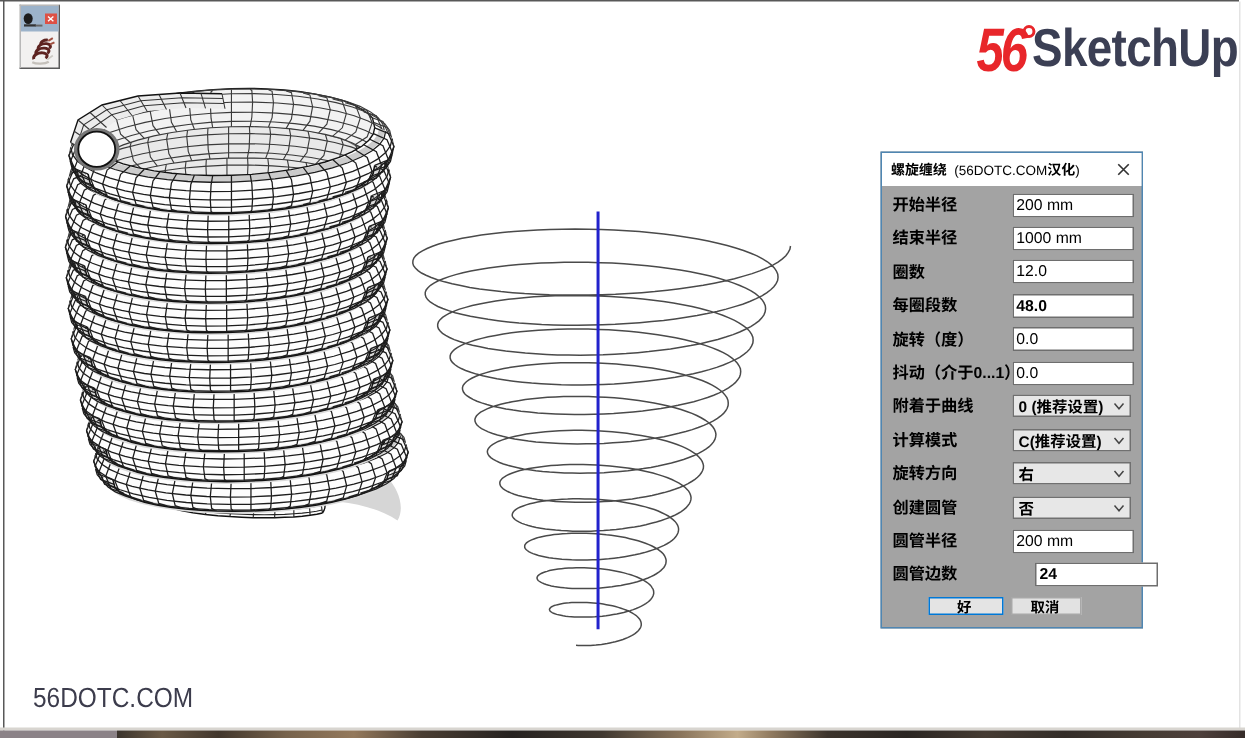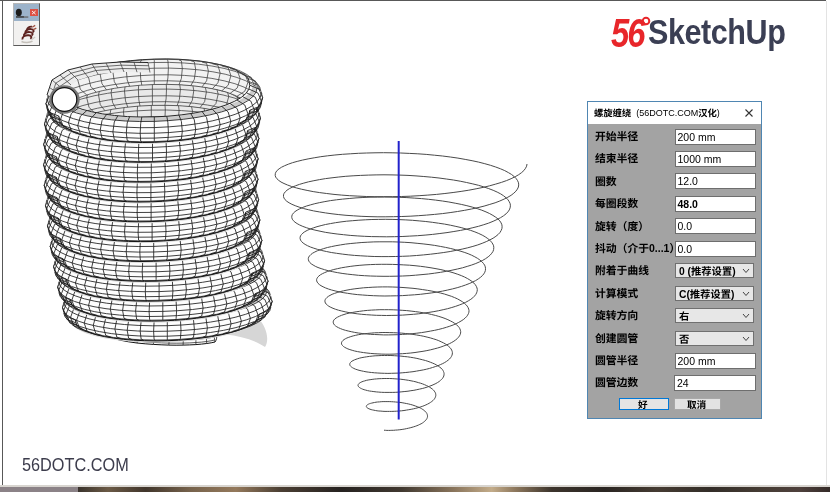--- a/index.html
+++ b/index.html
@@ -823,21 +823,21 @@
         <path d="M4.5 16.5 C3.8 14 7 12 10.5 12.2 C13.5 12.5 14.3 14.4 12.3 15.8"></path>
         <path d="M6 13.2 C5.2 10.8 8.3 8.8 11.8 9.1 C14.7 9.4 15.5 11.2 13.6 12.5"></path>
         <path d="M7.5 10 C6.8 7.8 9.8 5.8 13 6.1 C15.7 6.4 16.4 8.1 14.7 9.2"></path>
         <path d="M9.2 6.8 C8.8 5 11.2 3.4 13.9 3.7"></path>
       </g>
       <path d="M3.5 18.5 C6 19.8 12 19.8 14.5 18.2" stroke="#c4c0ba" stroke-width="1.5" fill="none"></path>
       <path d="M13.5 16.8 L17.2 14" stroke="#cccac4" stroke-width="1.1" fill="none"></path>
       <path d="M14.2 4.2 L17.2 2.4 M15.3 6.6 L18.3 5.2" stroke="#a05040" stroke-width="1.3"></path>
     </svg>
   </div>
-<div class="abs" style="left:611px;top:8px;width:180px;height:46px">
+<div class="abs" style="left:651px;top:8px;width:180px;height:46px">
     <div class="abs" style="left:0;top:4.7px;transform:scaleX(0.80);transform-origin:0 0;font-family:'Liberation Sans',sans-serif;font-weight:700;font-style:italic;font-size:41px;line-height:41px;color:#e8262a;letter-spacing:-2.5px">56</div>
     <svg class="abs" style="left:30px;top:8.2px" width="10" height="10" viewBox="0 0 10 10">
       <circle cx="5" cy="5" r="3.3" fill="none" stroke="#e8262a" stroke-width="2"></circle>
     </svg>
     <div class="abs" style="left:36.6px;top:6.7px;transform:scaleX(0.86);transform-origin:0 0;font-family:'Liberation Sans',sans-serif;font-weight:700;font-size:35.5px;line-height:35.5px;color:#3b3f54;letter-spacing:-0.5px">SketchUp</div>
   </div>
 <div class="abs" style="left:22px;top:454px;transform:scaleX(0.88);transform-origin:0 0;font-family:'Liberation Sans',sans-serif;font-size:18.5px;font-weight:400;color:#3c3c4c;letter-spacing:0px">56DOTC.COM</div>
 <div class="abs" style="left:0;top:485px;width:830px;height:2px;background:#d8d5d0"></div>
 <div class="abs" style="left:0;top:487px;width:78px;height:5px;background:#8b8287"></div>
 <div class="abs" style="left:78px;top:486.5px;width:752px;height:5.5px;background:linear-gradient(90deg,#3a332c 0%,#6b5a46 4%,#41362c 9%,#77634c 15%,#94795c 21%,#4a3e33 27%,#262220 35%,#403830 43%,#8a755c 50%,#c3ac8a 55%,#907a5f 58%,#3c342c 63%,#2a2522 70%,#453b32 77%,#332d28 84%,#463c34 91%,#4e403c 96%,#352b28 100%)"></div>
@@ -1139,21 +1139,21 @@
           <path d="M194 439V-91H316V-64H741V-90H860V169H316V215H807V439ZM741 25H316V81H741ZM421 627C430 610 440 590 448 571H74V395H189V481H810V395H932V571H569C559 596 543 625 528 648ZM316 353H690V300H316ZM161 857C134 774 85 687 28 633C57 620 108 595 132 579C161 610 190 651 215 696H251C276 659 301 616 311 587L413 624C404 643 389 670 371 696H495V778H256C264 797 271 816 278 835ZM591 857C572 786 536 714 490 668C517 656 567 631 589 615C609 638 629 665 646 696H685C716 659 747 614 759 584L858 629C849 648 832 672 813 696H952V778H686C694 797 700 817 706 836Z" fill="#000"></path>
         </g>
         <g transform="translate(21.6,10.2) scale(0.010800,-0.010800)">
           <path d="M70 779C122 726 186 651 214 602L314 679C282 726 216 796 164 846ZM533 840C532 787 531 734 529 683H340V567H520C502 405 452 263 308 166C339 145 376 106 393 77C562 196 622 370 646 567H811C804 338 794 241 773 218C762 207 751 204 733 204C708 204 655 204 599 209C622 175 639 122 641 86C698 84 755 84 789 89C829 94 856 105 882 139C916 182 926 306 935 631C936 647 936 683 936 683H656C659 734 661 787 662 840ZM268 518H34V400H148V132C105 112 56 74 9 22L97 -99C133 -37 175 32 205 32C227 32 263 -1 308 -27C384 -69 469 -81 601 -81C708 -81 875 -74 948 -70C949 -34 970 29 984 64C881 48 714 38 606 38C490 38 396 44 328 86C303 99 284 112 268 123Z" fill="#000"></path>
         </g>
         <g transform="translate(32.4,10.2) scale(0.010800,-0.010800)">
           <path d="M424 838C408 800 380 745 358 710L434 676C460 707 492 753 525 798ZM374 238C356 203 332 172 305 145L223 185L253 238ZM80 147C126 129 175 105 223 80C166 45 99 19 26 3C46 -18 69 -60 80 -87C170 -62 251 -26 319 25C348 7 374 -11 395 -27L466 51C446 65 421 80 395 96C446 154 485 226 510 315L445 339L427 335H301L317 374L211 393C204 374 196 355 187 335H60V238H137C118 204 98 173 80 147ZM67 797C91 758 115 706 122 672H43V578H191C145 529 81 485 22 461C44 439 70 400 84 373C134 401 187 442 233 488V399H344V507C382 477 421 444 443 423L506 506C488 519 433 552 387 578H534V672H344V850H233V672H130L213 708C205 744 179 795 153 833ZM612 847C590 667 545 496 465 392C489 375 534 336 551 316C570 343 588 373 604 406C623 330 646 259 675 196C623 112 550 49 449 3C469 -20 501 -70 511 -94C605 -46 678 14 734 89C779 20 835 -38 904 -81C921 -51 956 -8 982 13C906 55 846 118 799 196C847 295 877 413 896 554H959V665H691C703 719 714 774 722 831ZM784 554C774 469 759 393 736 327C709 397 689 473 675 554Z" fill="#000"></path>
         </g>
       </svg>
     </div>
-    <div class="abs" style="left:86px;top:272.9px;width:81.5px;height:16px;background:#fff;border:1px solid #6e6e6e;font-size:10.5px;font-weight:400;line-height:14.5px;padding-left:2px;color:#000">24</div>
+    <div class="abs" style="left:102px;top:272.9px;width:81.5px;height:16px;background:#fff;border:1px solid #6e6e6e;font-size:10.5px;font-weight:700;line-height:14.5px;padding-left:2px;color:#000">24</div>
     <div class="abs" style="left:30.5px;top:295.5px;width:50px;height:12.5px;background:#e4e4e4;border:1.6px solid #0078d7">
       <div class="abs" style="left:18.6px;top:0.2px">
         <svg width="11" height="12" viewBox="0 0 11 12" style="display:block">
           <g transform="translate(0.0,9.2) scale(0.009600,-0.009600)">
             <path d="M43 303C93 265 147 221 199 175C151 100 90 43 16 6C41 -16 74 -60 90 -89C169 -43 234 17 287 93C325 55 358 19 380 -13L459 90C433 124 394 164 348 205C399 318 431 461 446 638L372 655L352 651H242C254 715 264 779 272 839L152 848C146 786 137 719 126 651H33V541H104C86 452 64 368 43 303ZM322 541C309 444 286 358 255 283L174 346C190 406 205 473 220 541ZM644 532V437H432V323H644V42C644 27 639 23 622 23C606 23 547 23 497 24C514 -7 532 -57 538 -90C617 -90 673 -88 714 -70C756 -52 769 -21 769 40V323H970V437H769V512C840 578 906 663 954 736L873 795L845 788H472V680H766C732 627 687 570 644 532Z" fill="#000"></path>
           </g>
         </svg>
       </div>
     </div>
     <div class="abs" style="left:86px;top:296px;width:46.5px;height:11.5px;background:#e2e2e2;border:1px solid #a8a8a8">

